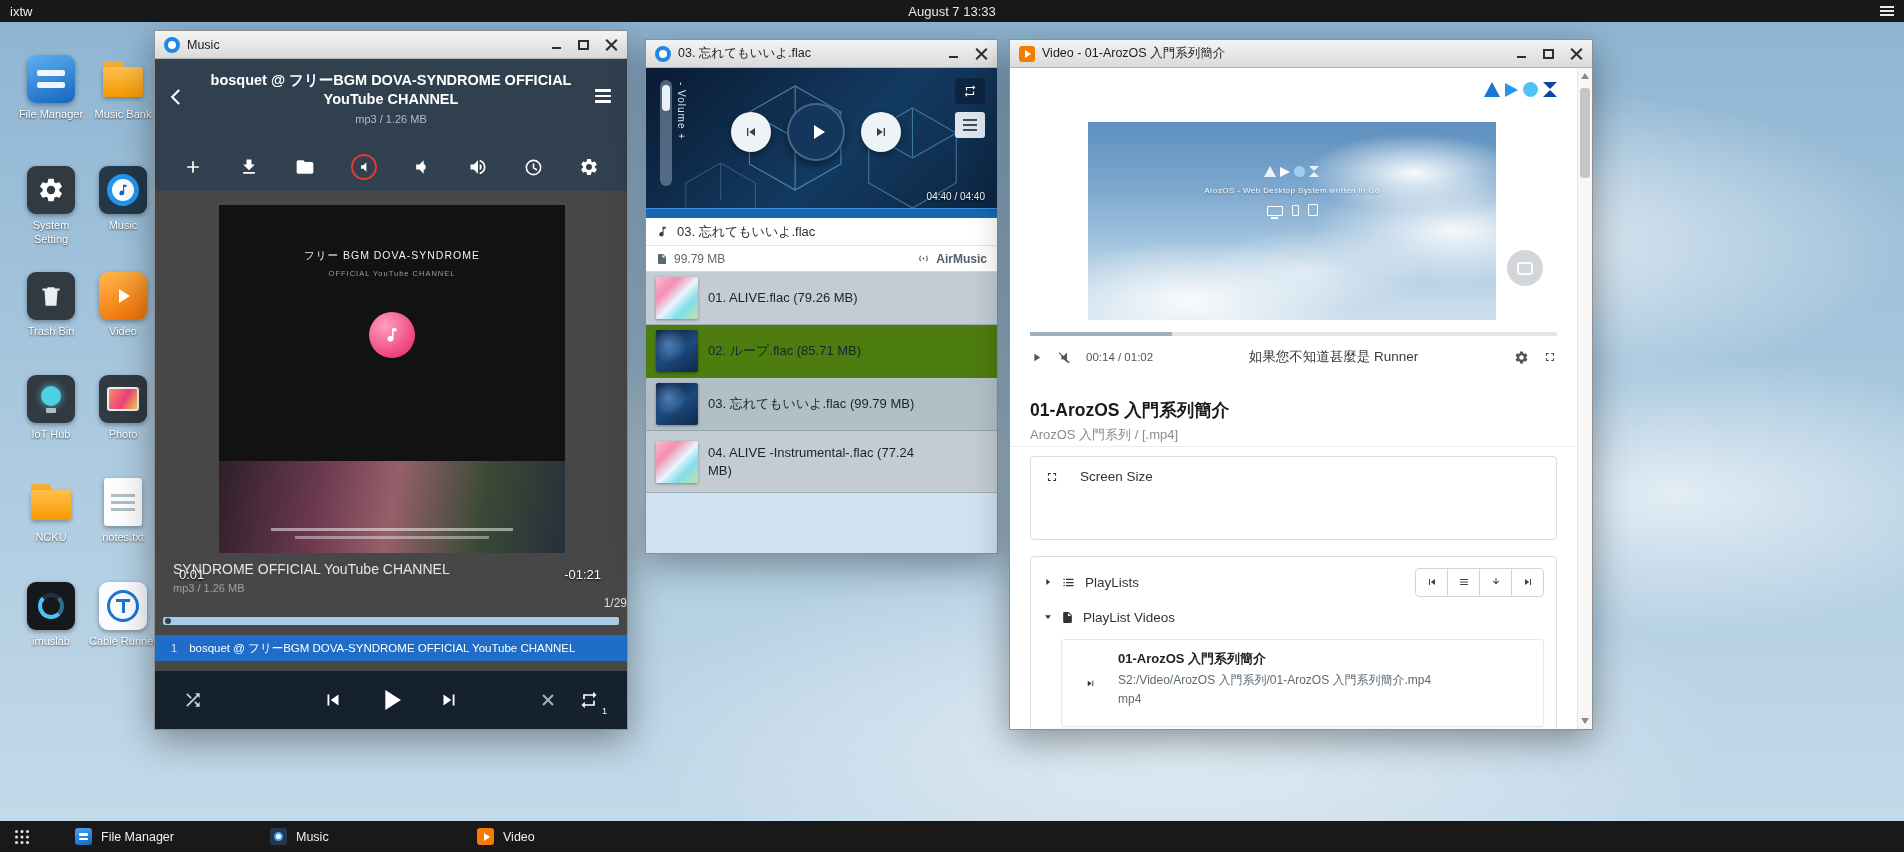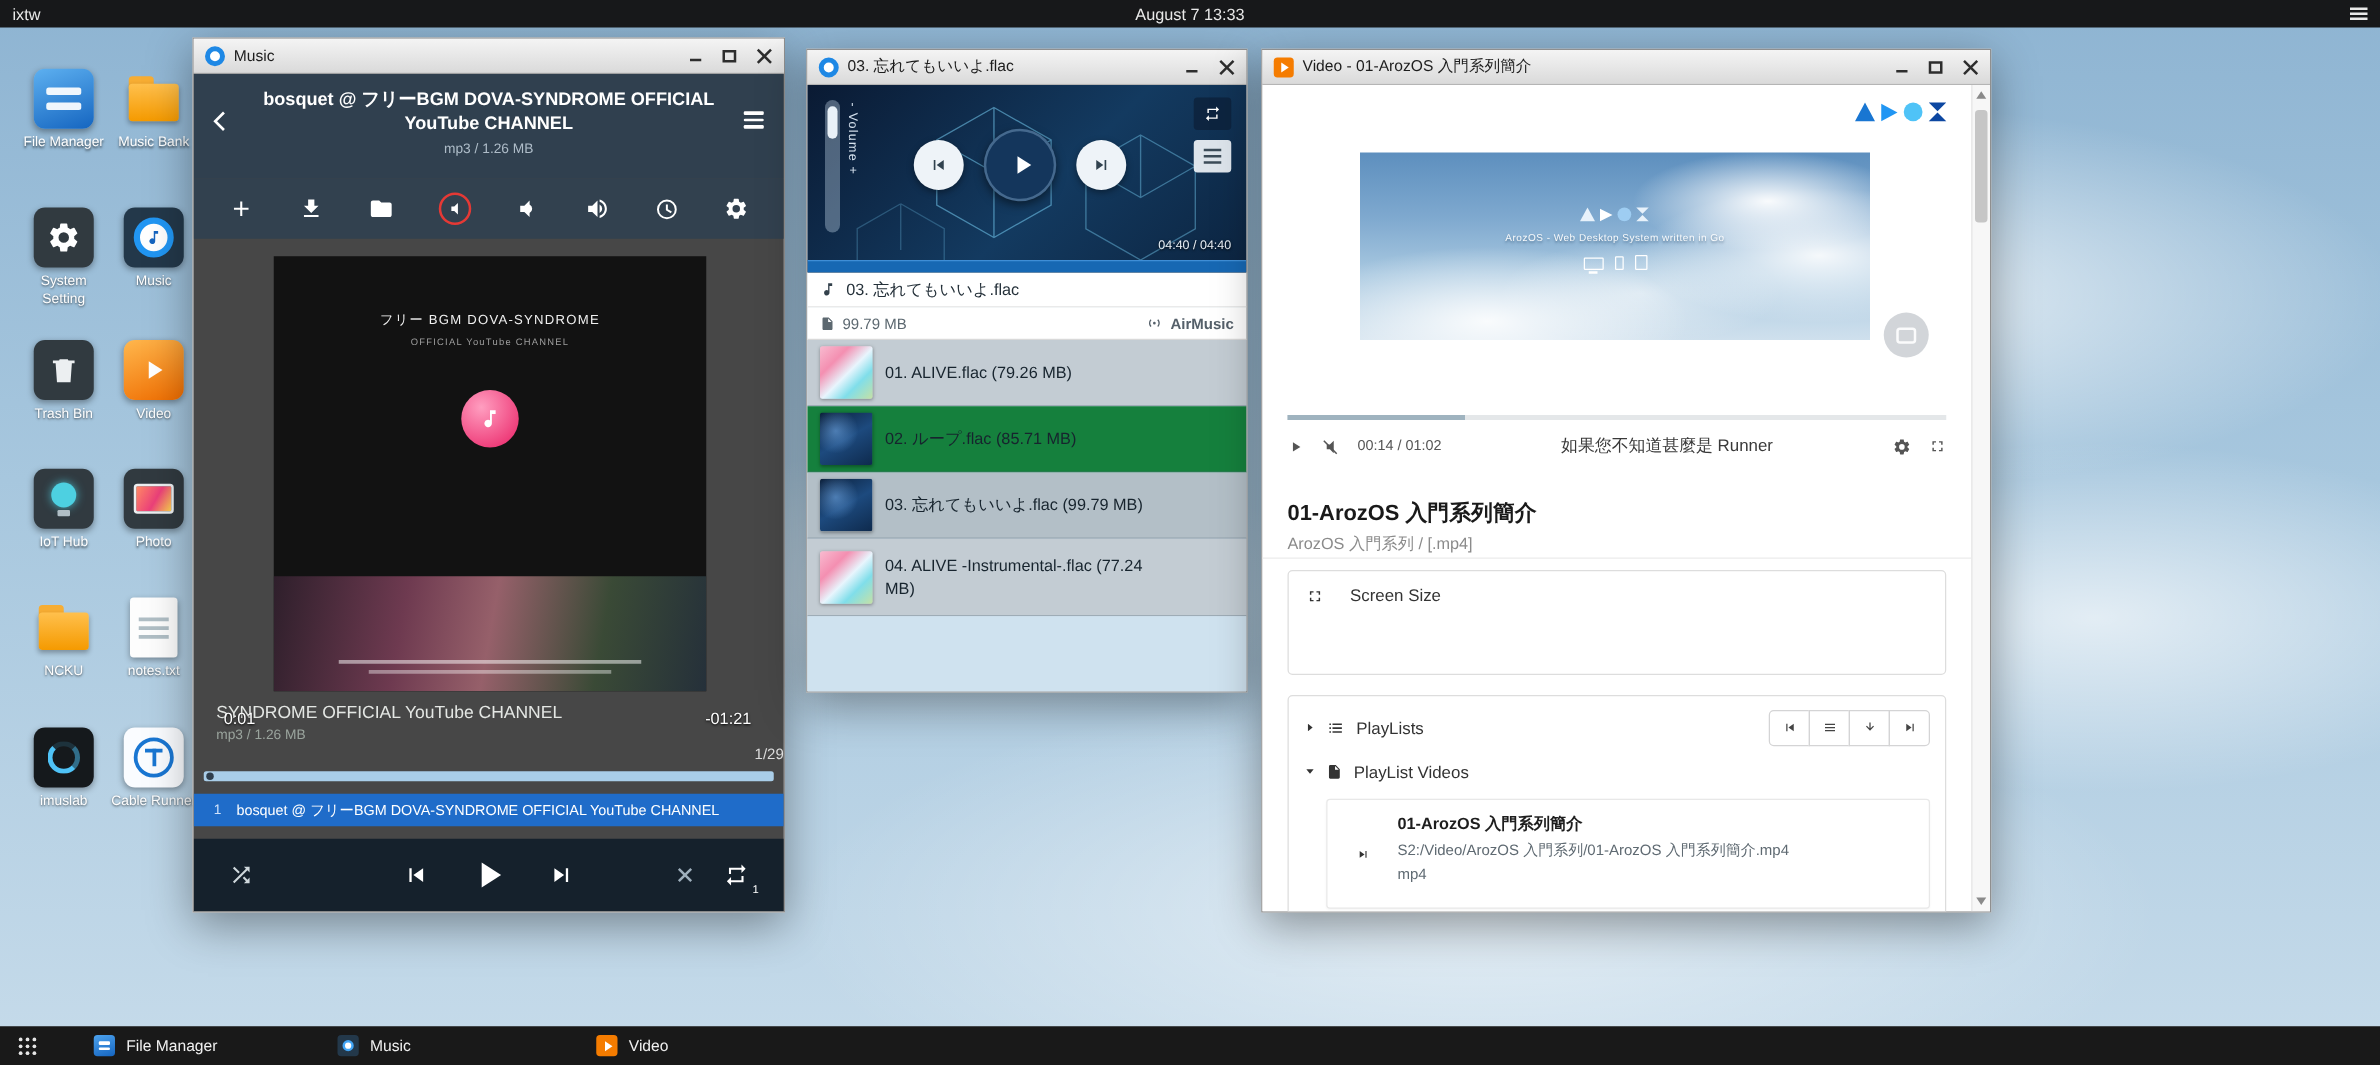--- a/index.html
+++ b/index.html
@@ -114,40 +114,40 @@
 .am-list{position:absolute;right:12px;top:44px;width:30px;height:26px;background:rgba(233,238,243,.95);border-radius:3px;display:flex;flex-direction:column;align-items:center;justify-content:center;gap:3px;cursor:pointer}
 .am-list i{width:14px;height:2px;background:#3c4c59;display:block}
 .am-time{position:absolute;right:12px;bottom:16px;font-size:10px;color:#eaf1f8;text-shadow:0 1px 2px #000}
 .am-prog{position:absolute;left:0;right:0;bottom:0;height:10px;background:#1768b3;border-top:1px solid #3f8ed6;cursor:pointer}
 .am-info1{height:28px;background:#fff;border-bottom:1px solid #e4e4e4;display:flex;align-items:center;gap:8px;padding:0 10px;color:#25313a;font-size:13px;flex:none}
 .am-info2{height:26px;background:#fff;border-bottom:1px solid #d9d9d9;display:flex;align-items:center;padding:0 10px;color:#5c6870;font-size:12px;flex:none}
 .am-info2 .l{display:flex;gap:6px;align-items:center}
 .am-info2 .r{margin-left:auto;display:flex;gap:6px;align-items:center;font-weight:bold;color:#55606a}
 .am-track{display:flex;align-items:center;gap:10px;padding:5px 10px;border-bottom:1px solid rgba(90,112,128,.35);font-size:13px;color:#17242e;flex:none;min-height:52px;cursor:pointer}
 .row-a{background:#c3ccd3}
-.row-b{background:#15803d}
+.row-b{background:#4d7c0f}
 .row-sel{background:#b3bfc7}
 .thumb{width:42px;height:42px;border-radius:2px;flex:none;box-shadow:0 1px 3px rgba(0,0,0,.35)}
 .tcolor{background:linear-gradient(135deg,#f8bbd0 0%,#f48fb1 28%,#e8f5fd 52%,#80deea 72%,#c5e1a5 100%)}
 .tdark{background:radial-gradient(circle at 30% 35%, rgba(130,190,255,.5), rgba(130,190,255,0) 45%),linear-gradient(150deg,#0b1f3a 0%,#1d4a7e 50%,#0e2a4d 100%)}
 .tt{flex:1;line-height:1.35}
 .pr{padding-right:46px}
 .am-rest{flex:1;background:#cfe2ef}
 
 
 .vw{left:1009px;top:39px;width:584px;height:691px}
 .vw-body{position:absolute;top:28px;bottom:0;left:0;right:0;background:#fff;overflow:hidden}
 .vw-logo{position:absolute;top:14px;right:34px;display:flex;align-items:flex-end;gap:5px}
 .sh-tri{width:0;height:0;border-left:8px solid transparent;border-right:8px solid transparent;border-bottom:15px solid #1976d2;display:block}
 .sh-play{width:0;height:0;border-top:7.5px solid transparent;border-bottom:7.5px solid transparent;border-left:13px solid #2196f3;display:block}
 .sh-circ{width:15px;height:15px;border-radius:50%;background:#4fc3f7;display:block}
 .sh-hg{width:15px;height:15px;position:relative;display:block}
 .sh-hg::before{content:"";position:absolute;top:0;left:0;border-left:7.5px solid transparent;border-right:7.5px solid transparent;border-top:7px solid #0d47a1}
 .sh-hg::after{content:"";position:absolute;bottom:0;left:0;border-left:7.5px solid transparent;border-right:7.5px solid transparent;border-bottom:7px solid #0d47a1}
-.vw-video{position:absolute;left:78px;top:54px;width:408px;height:150px;overflow:hidden;cursor:pointer;
+.vw-video{position:absolute;left:78px;top:54px;width:408px;height:198px;overflow:hidden;cursor:pointer;
  background:
   radial-gradient(ellipse 150px 55px at 80% 26%, rgba(255,255,255,.95), rgba(255,255,255,0) 72%),
   radial-gradient(ellipse 200px 75px at 90% 55%, rgba(255,255,255,.9), rgba(255,255,255,0) 72%),
   radial-gradient(ellipse 230px 85px at 25% 90%, rgba(255,255,255,.9), rgba(255,255,255,0) 70%),
   radial-gradient(ellipse 160px 60px at 55% 75%, rgba(255,255,255,.55), rgba(255,255,255,0) 70%),
   linear-gradient(180deg,#5d8fbe 0%,#7fa9cf 35%,#a8c8e0 65%,#cfe0ed 100%)}
 .vv-center{position:absolute;left:0;right:0;top:44px;text-align:center}
 .vv-logo{display:flex;justify-content:center;align-items:flex-end;gap:4px}
 .s2-tri{width:0;height:0;border-left:6px solid transparent;border-right:6px solid transparent;border-bottom:11px solid #e8f2fb;display:block}
 .s2-play{width:0;height:0;border-top:5.5px solid transparent;border-bottom:5.5px solid transparent;border-left:10px solid #fff;display:block}

